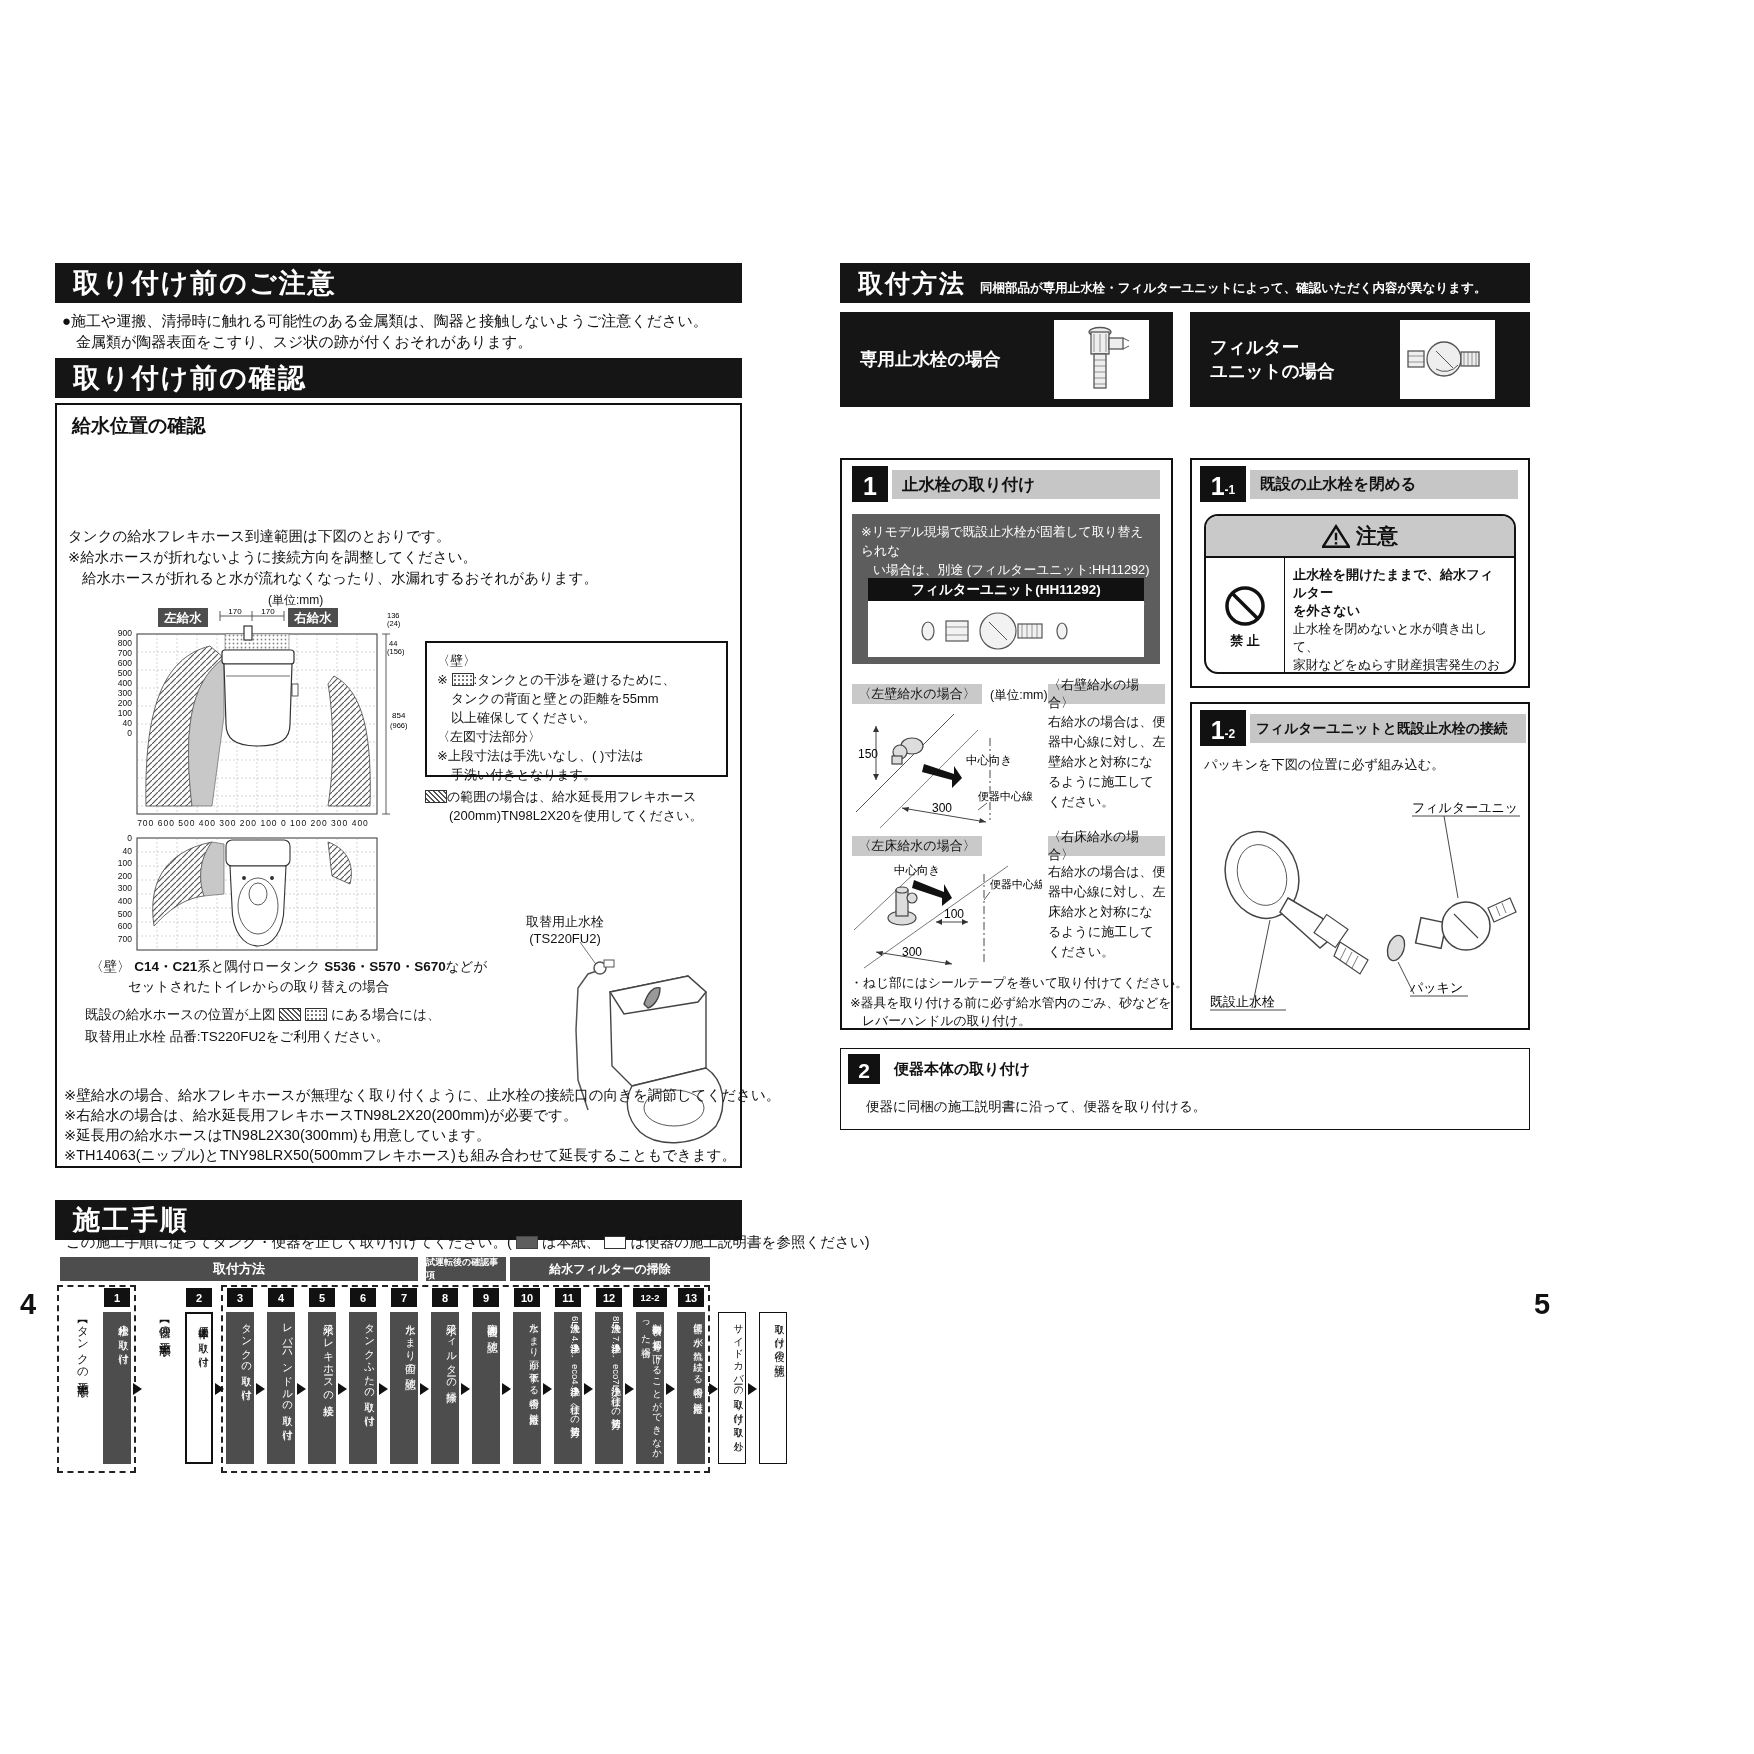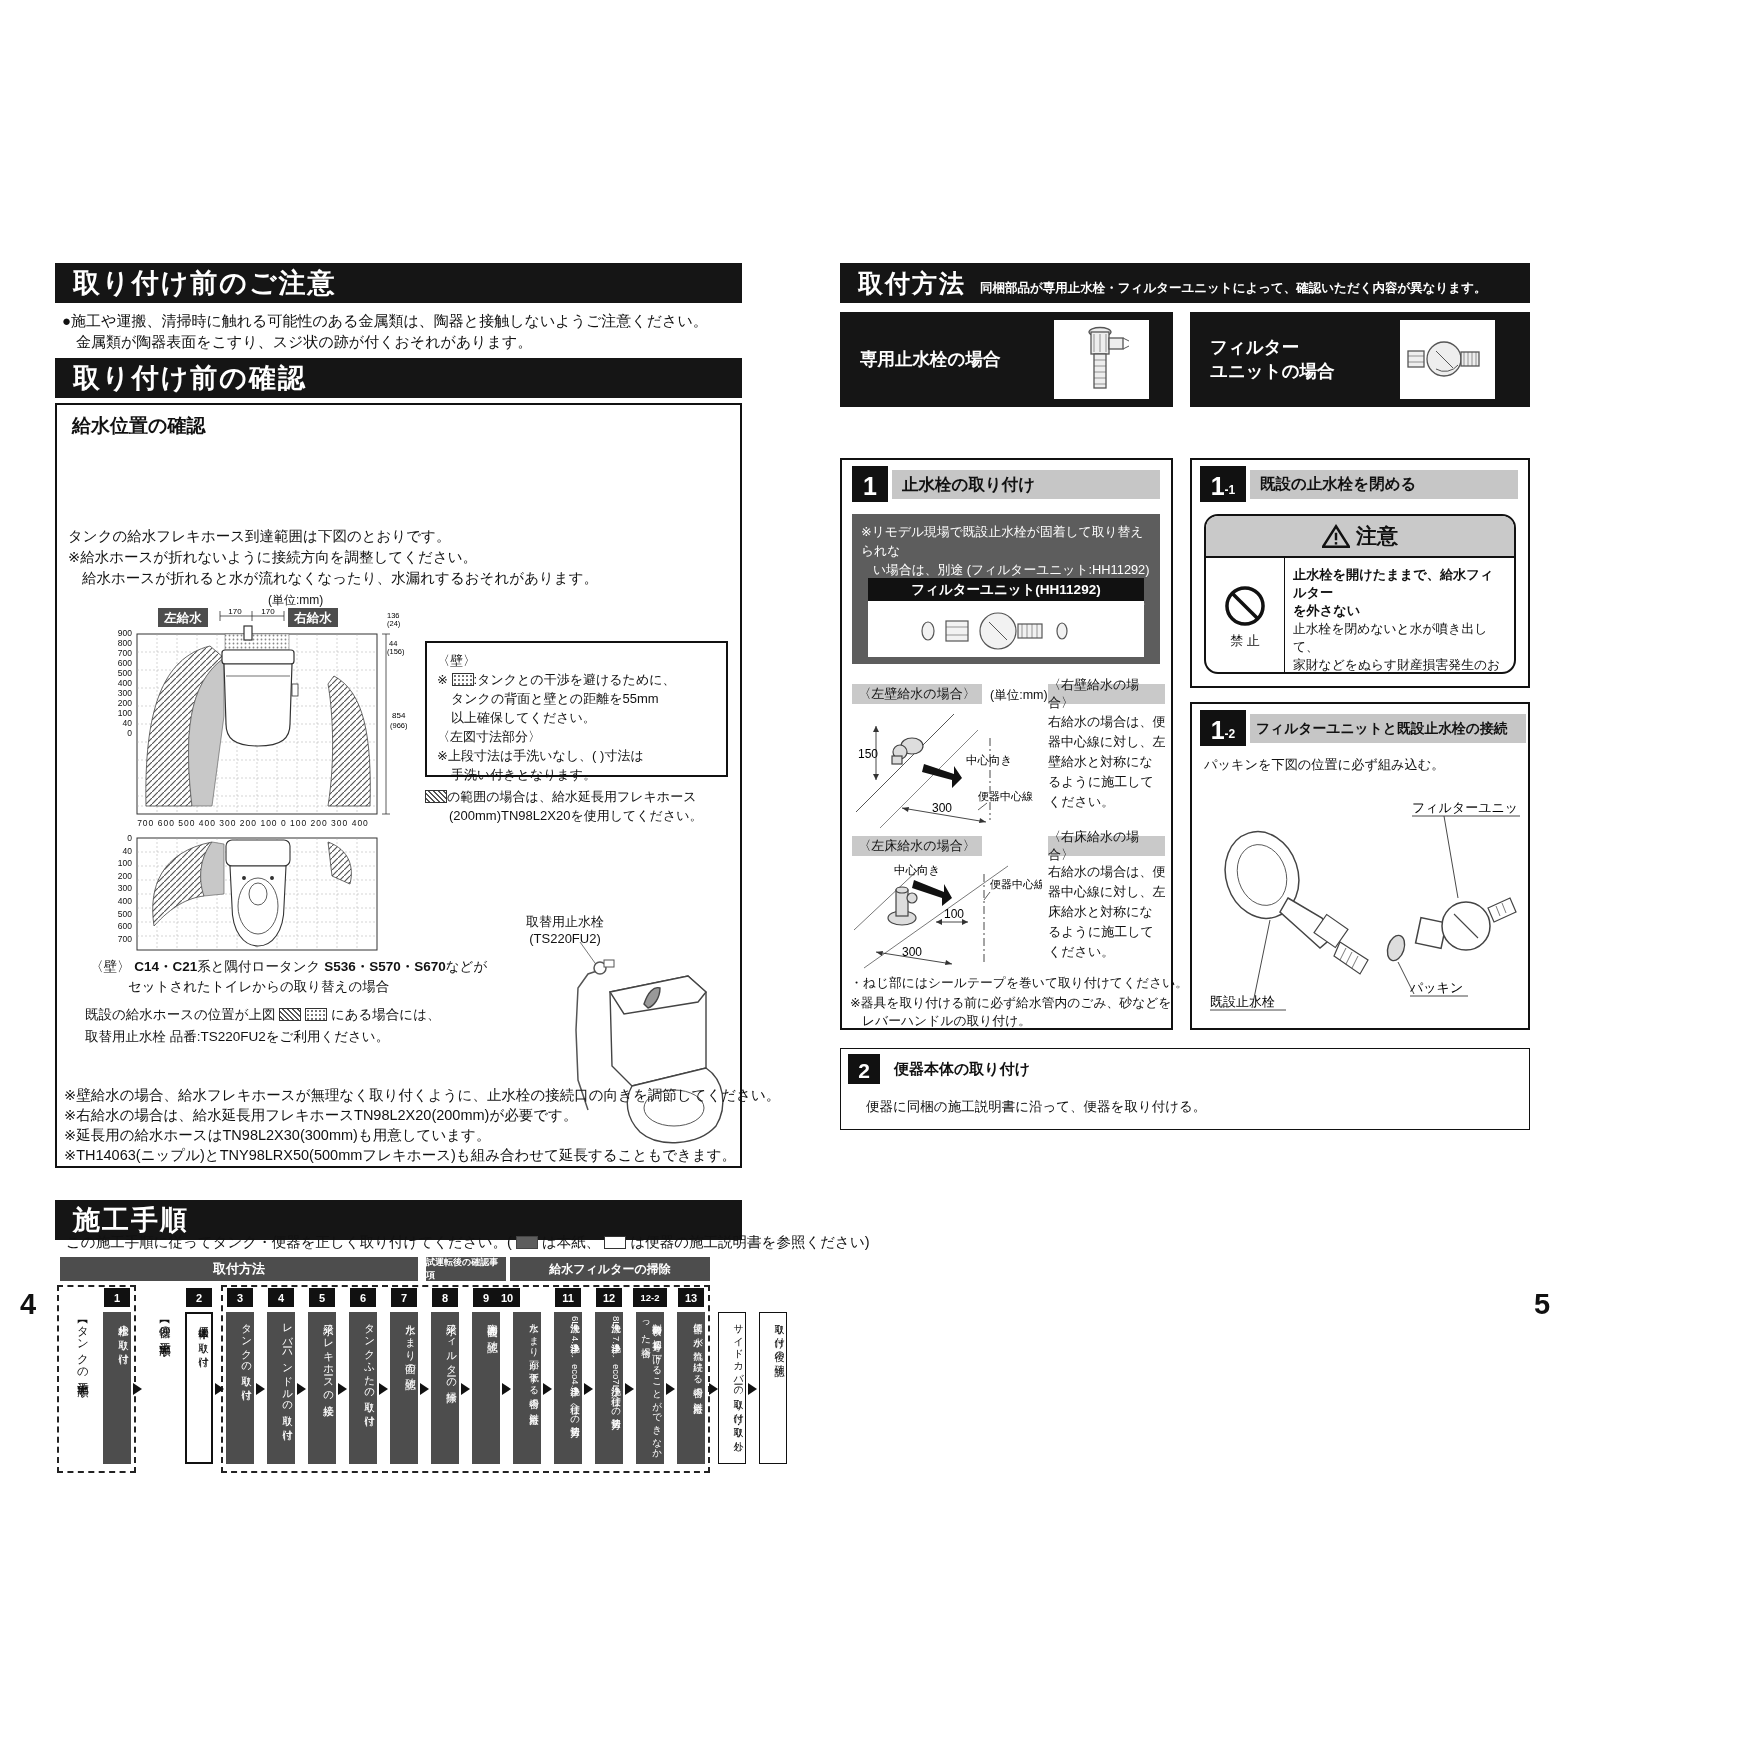--- a/index.html
+++ b/index.html
@@ -281,21 +281,21 @@
 
   <div class="fnum" style="left:104px;width:26px;">1</div>
   <div class="fnum" style="left:186px;width:26px;">2</div>
   <div class="fnum" style="left:227px;width:26px;">3</div>
   <div class="fnum" style="left:268px;width:26px;">4</div>
   <div class="fnum" style="left:309px;width:26px;">5</div>
   <div class="fnum" style="left:350px;width:26px;">6</div>
   <div class="fnum" style="left:391px;width:26px;">7</div>
   <div class="fnum" style="left:432px;width:26px;">8</div>
   <div class="fnum" style="left:473px;width:26px;">9</div>
-  <div class="fnum" style="left:494px;width:26px;">10</div>
+  <div class="fnum" style="left:514px;width:26px;">10</div>
   <div class="fnum" style="left:555px;width:26px;">11</div>
   <div class="fnum" style="left:596px;width:26px;">12</div>
   <div class="fnum" style="left:633px;width:34px;font-size:9.5px;">12-2</div>
   <div class="fnum" style="left:678px;width:26px;">13</div>
 
   <div class="fcol glabel" style="left:62px;">【タンクの施工手順】</div>
   <div class="fcol dark" style="left:103px;">止水栓の取り付け</div>
   <div class="fcol glabel" style="left:144px;">【便器の施工手順】</div>
   <div class="fcol white" style="left:185px;">便器本体の取り付け</div>
   <div class="fcol dark" style="left:226px;">タンクの取り付け</div>
@@ -491,21 +491,21 @@
           <rect x="13.7" y="19" width="2.6" height="2.6" fill="#111"></rect>
       </svg>
       <span>注意</span>
     </div>
     <div style="display:flex;height:118px;">
       <div style="width:78px;border-right:1.5px solid #111;display:flex;flex-direction:column;align-items:center;justify-content:center;gap:4px;">
         <svg width="44" height="44" viewBox="0 0 50 50">
           <circle cx="25" cy="25" r="20.5" fill="none" stroke="#111" stroke-width="4"></circle>
           <line x1="11" y1="11" x2="39" y2="39" stroke="#111" stroke-width="4"></line>
         </svg>
-        <span style="font-size:13px;font-weight:normal;">禁 止</span>
+        <span style="font-size:13px;font-weight:bold;">禁 止</span>
       </div>
       <div style="flex:1;padding:8px 8px;font-size:12.8px;line-height:18px;">
         <div style="font-weight:bold;font-size:13.2px;">止水栓を開けたままで、給水フィルター</div>
         <div style="font-weight:bold;font-size:13.2px;">を外さない</div>
         <div>止水栓を閉めないと水が噴き出して、</div>
         <div>家財などをぬらす財産損害発生のおそ</div>
 
       </div>
     </div>
   </div>

